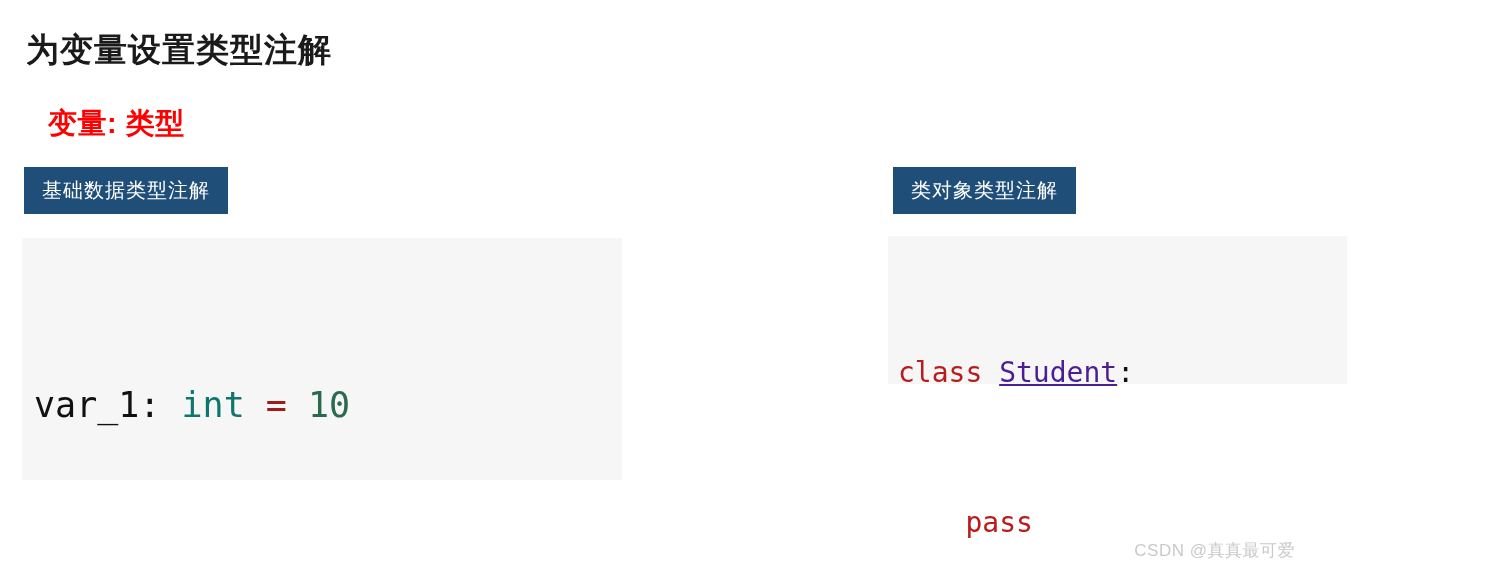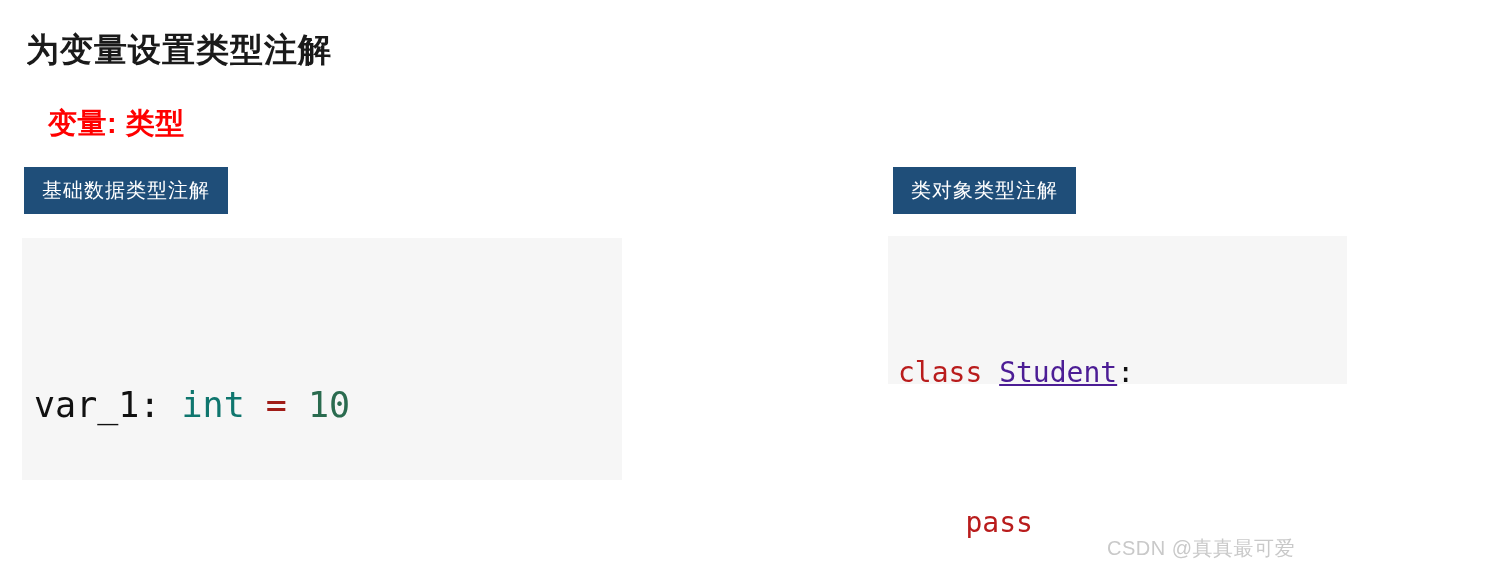--- a/index.html
+++ b/index.html
@@ -112,21 +112,21 @@
   .tok-num    { color: #2a6b4f; }
   .tok-kw     { color: #b91c1c; }
   .tok-cls    { color: #4c1d95; text-decoration: underline; }
   .tok-plain  { color: #111111; }
 
   
   .watermark {
     position: absolute;
     right: 14px;
     bottom: 12px;
-    font-size: 20px;
+    font-size: 17px;
     color: #c9c9c9;
     letter-spacing: 0.5px;
     white-space: nowrap;
   }
 </style>
 </head>
 <body>
 
 <div class="slide">
 

